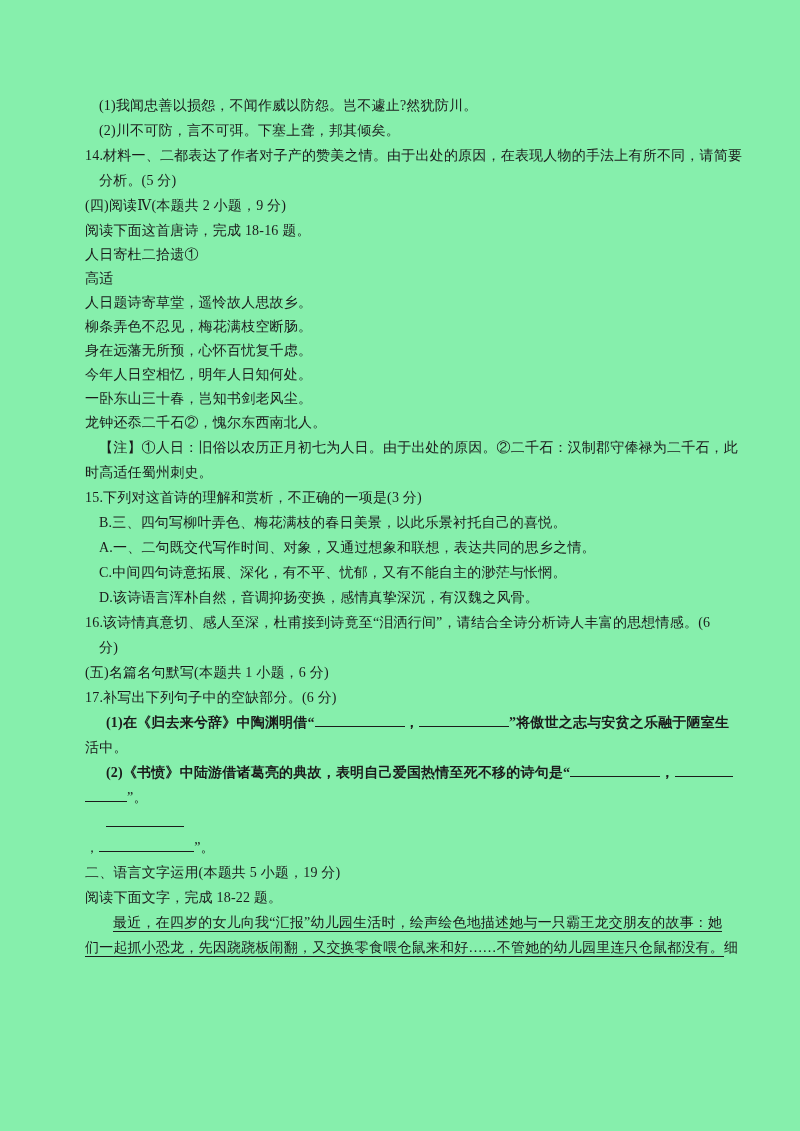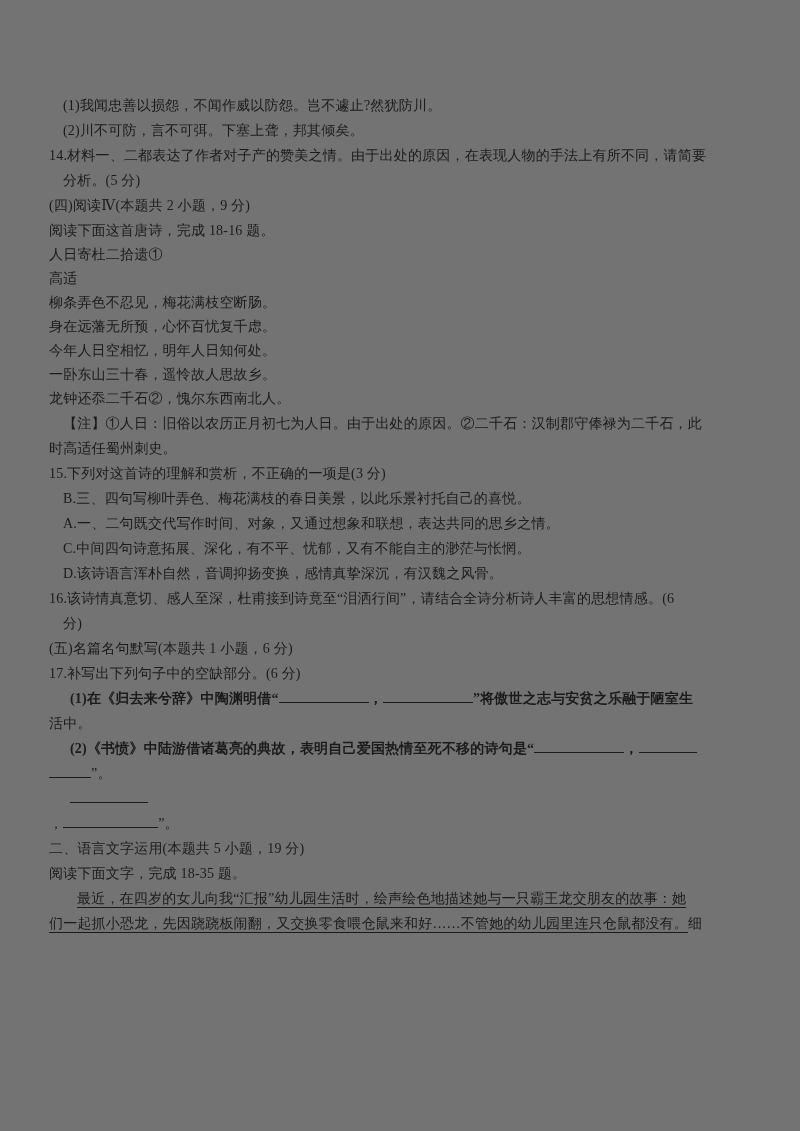--- a/index.html
+++ b/index.html
@@ -1,18 +1,18 @@
 <!DOCTYPE html>
 <html><head>
 <meta charset="utf-8">
 <style>
   html,body{margin:0;padding:0;background:#e8e8e8;}
   .page{
-    width:800px;height:1131px;margin:0 auto;background:#737373;
-    box-sizing:border-box;padding:93px 78px 0 49px;
+    width:800px;height:1131px;margin:0 auto;background:#86efac;
+    box-sizing:border-box;padding:93px 78px 0 85px;
     font-family:"Liberation Serif","DejaVu Serif",serif;
     color:#1b1b1b;overflow:hidden;
   }
   p.ln{margin:0;font-size:14px;line-height:25px;white-space:nowrap;letter-spacing:.2px;}
   .center{text-align:left;}
   .poem p.ln{line-height:24px;}
   .ind1{padding-left:14px;}
   .ind2{padding-left:21px;font-weight:bold;}
   .ind3{padding-left:28px;}
   .sec-gap{margin-top:26px;}
@@ -30,24 +30,25 @@
 
   <p class="ln">14.材料一、二都表达了作者对子产的赞美之情。由于出处的原因，在表现人物的手法上有所不同，请简要</p>
   <p class="ln ind1">分析。(5 分)</p>
 
   <p class="ln sec-gap">(四)阅读Ⅳ(本题共 2 小题，9 分)</p>
   <p class="ln">阅读下面这首唐诗，完成 18-16 题。</p>
 
   <div class="poem">
     <p class="ln center">人日寄杜二拾遗①</p>
     <p class="ln center">高适</p>
+    <p class="ln center">人日题诗寄草堂，遥怜故人思故乡。</p>
     <p class="ln center">柳条弄色不忍见，梅花满枝空断肠。</p>
     <p class="ln center">身在远藩无所预，心怀百忧复千虑。</p>
     <p class="ln center">今年人日空相忆，明年人日知何处。</p>
-    <p class="ln center">一卧东山三十春，遥怜故人思故乡。</p>
+    <p class="ln center">一卧东山三十春，岂知书剑老风尘。</p>
     <p class="ln center">龙钟还忝二千石②，愧尔东西南北人。</p>
   </div>
 
   <p class="ln ind1">【注】①人日：旧俗以农历正月初七为人日。由于出处的原因。②二千石：汉制郡守俸禄为二千石，此</p>
   <p class="ln">时高适任蜀州刺史。</p>
 
   <p class="ln">15.下列对这首诗的理解和赏析，不正确的一项是(3 分)</p>
   <p class="ln ind1">B.三、四句写柳叶弄色、梅花满枝的春日美景，以此乐景衬托自己的喜悦。</p>
   <p class="ln ind1">A.一、二句既交代写作时间、对象，又通过想象和联想，表达共同的思乡之情。</p>
   <p class="ln ind1">C.中间四句诗意拓展、深化，有不平、忧郁，又有不能自主的渺茫与怅惘。</p>
@@ -62,18 +63,18 @@
   <p class="ln ind2"><span>(1)在《归去来兮辞》中陶渊明借“</span><span class="blank w90"></span><span>，</span><span class="blank w90"></span><span>”将傲世之志与安贫之乐融于陋室生</span></p>
   <p class="ln">活中。</p>
 
   <p class="ln ind2"><span>(2)《书愤》中陆游借诸葛亮的典故，表明自己爱国热情至死不移的诗句是“</span><span class="blank w90"></span><span>，</span><span class="blank w58"></span></p>
   <p class="ln"><span class="blank w42"></span><span>”。</span></p>
 
   <p class="ln ind2"><span class="blank w78"></span></p>
   <p class="ln"><span>，</span><span class="blank w95"></span><span>”。</span></p>
 
   <p class="ln">二、语言文字运用(本题共 5 小题，19 分)</p>
-  <p class="ln">阅读下面文字，完成 18-35 题。</p>
+  <p class="ln">阅读下面文字，完成 18-22 题。</p>
 
   <p class="ln ind3"><span class="u">最近，在四岁的女儿向我“汇报”幼儿园生活时，绘声绘色地描述她与一只霸王龙交朋友的故事：她</span></p>
   <p class="ln"><span class="u">们一起抓小恐龙，先因跷跷板闹翻，又交换零食喂仓鼠来和好……不管她的幼儿园里连只仓鼠都没有。</span><span>细</span></p>
 
 </div>
 
 </body></html>

